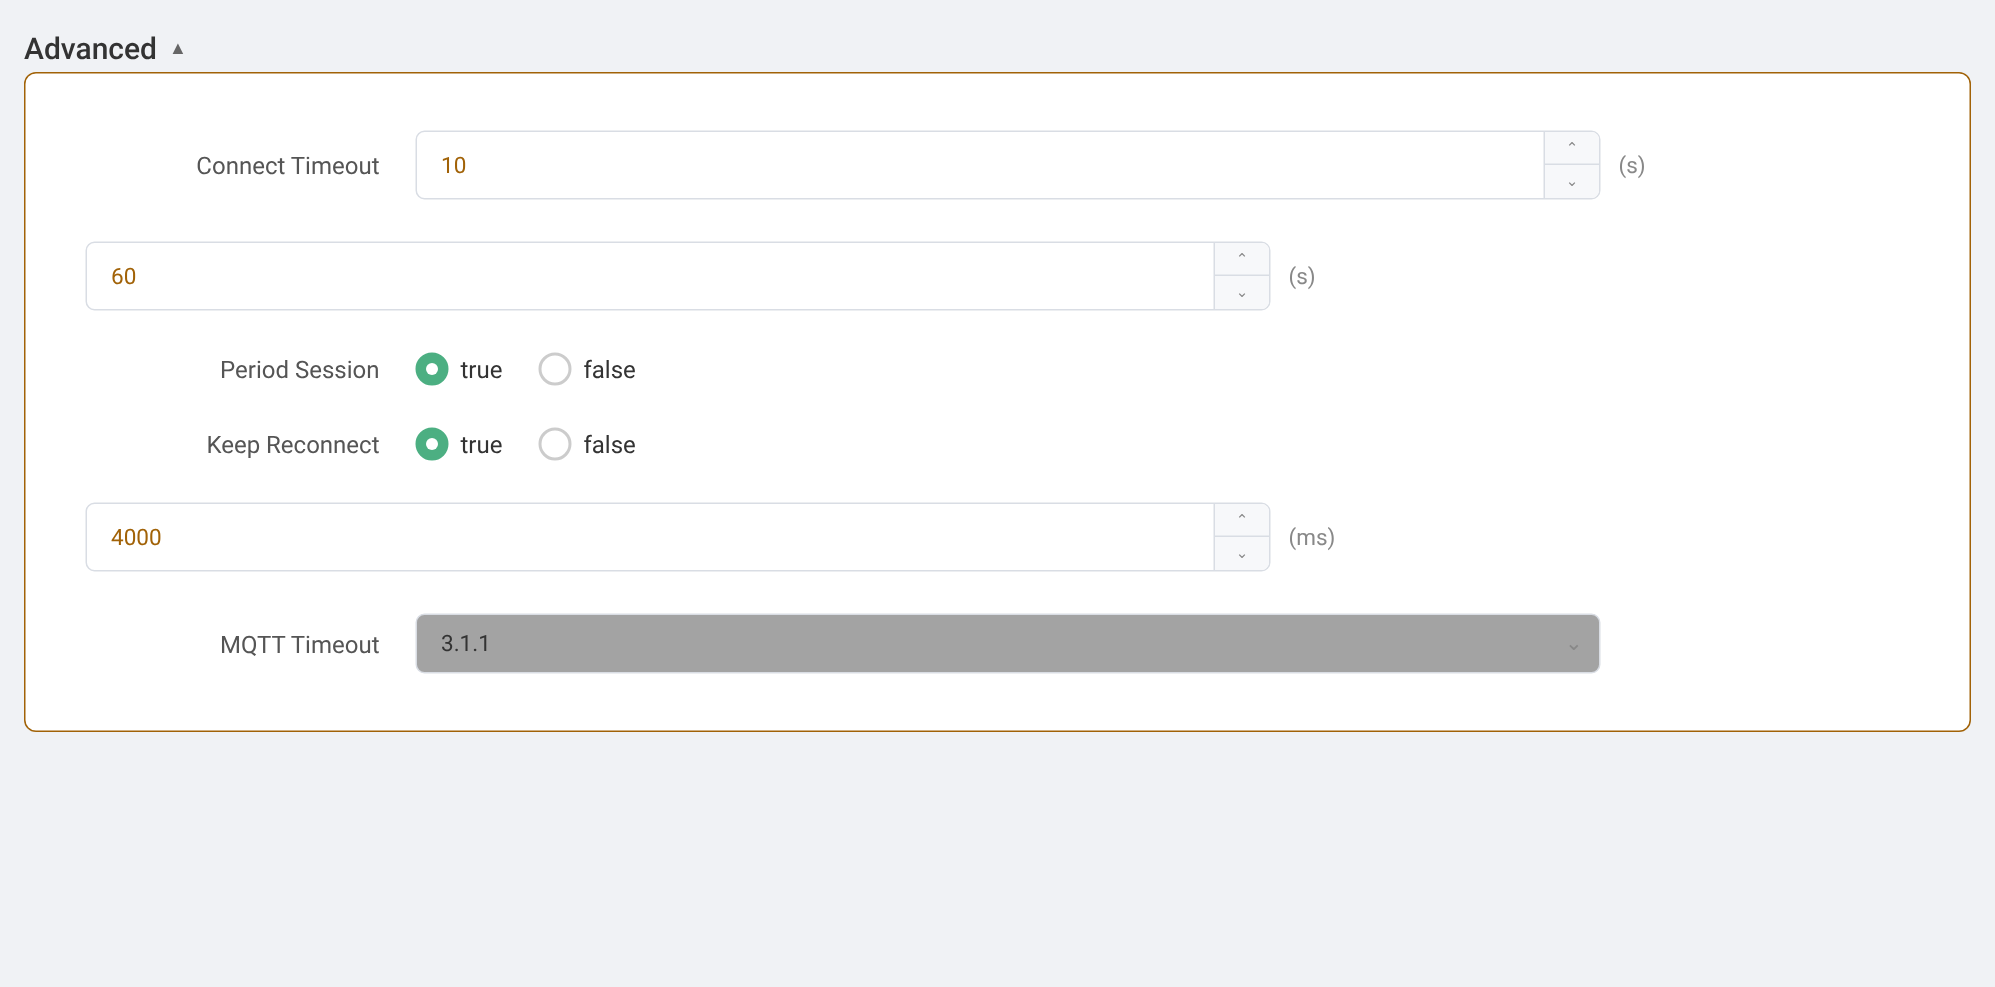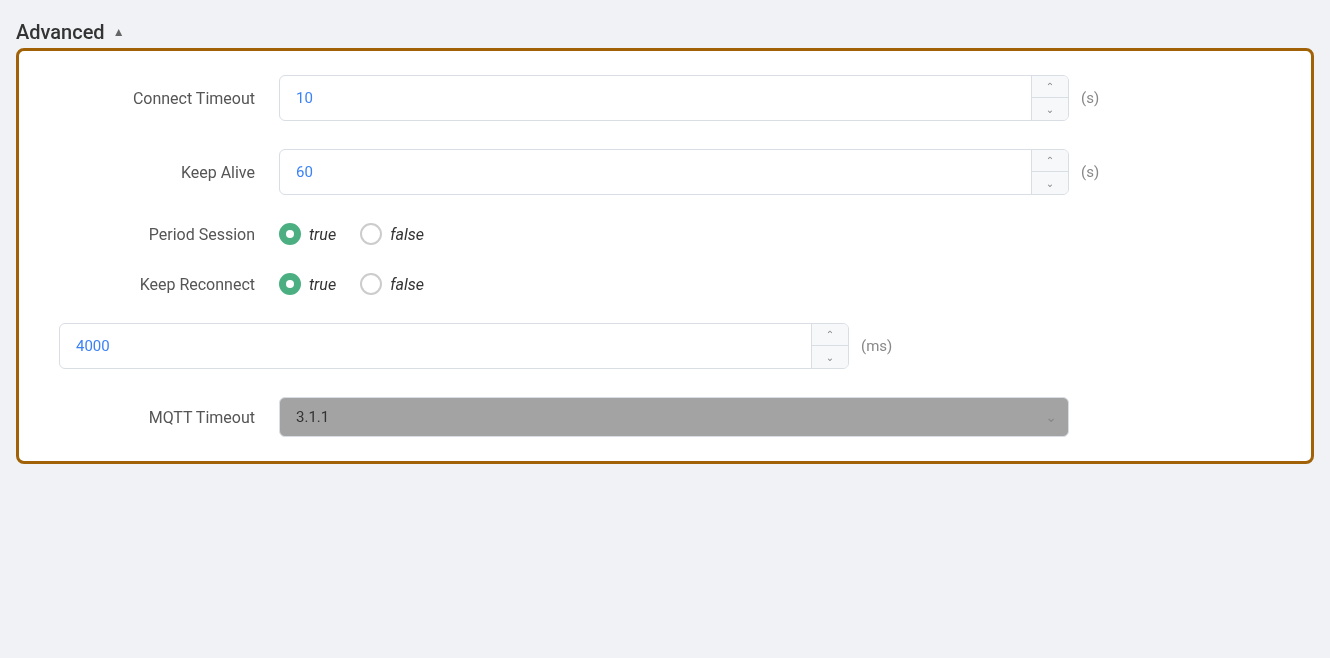--- a/index.html
+++ b/index.html
@@ -36,23 +36,23 @@
     }
 
     .collapse-icon {
       font-size: 12px;
       color: #666;
       cursor: pointer;
     }
 
     .section-body {
       background: #fff;
-      border: 3px solid #a16207;
+      border: 1px solid #a16207;
       border-radius: 8px;
-      padding: 24px 40px;
+      padding: 38px 40px;
     }
 
     .form-row {
       display: flex;
       align-items: center;
       margin-bottom: 28px;
     }
 
     .form-row:last-child {
       margin-bottom: 0;
@@ -85,21 +85,21 @@
       overflow: hidden;
       background: #fff;
     }
 
     .number-input {
       flex: 1;
       border: none;
       outline: none;
       padding: 10px 16px;
       font-size: 15px;
-      color: #3b82f6;
+      color: #a16207;
       background: transparent;
     }
 
     .spinner-buttons {
       display: flex;
       flex-direction: column;
       border-left: 1px solid #d9dde4;
     }
 
     .spinner-btn {
@@ -123,21 +123,20 @@
     .unit-label {
       font-size: 15px;
       color: #888;
       min-width: 36px;
     }
 
     .radio-group {
       display: flex;
       align-items: center;
       gap: 24px;
-      font-style: italic;
     }
 
     .radio-option {
       display: flex;
       align-items: center;
       gap: 8px;
       cursor: pointer;
     }
 
     .radio-circle {
@@ -218,21 +217,20 @@
           <div class="spinner-buttons">
             <button class="spinner-btn">⌃</button>
             <button class="spinner-btn">⌄</button>
           </div>
         </div>
         <span class="unit-label">(s)</span>
       </div>
     </div>
 
     <div class="form-row">
-      <label class="form-label">Keep Alive</label>
       <div class="form-control-wrapper">
         <div class="number-input-wrapper">
           <input type="text" class="number-input" value="60" style="">
           <div class="spinner-buttons">
             <button class="spinner-btn">⌃</button>
             <button class="spinner-btn">⌄</button>
           </div>
         </div>
         <span class="unit-label">(s)</span>
       </div>

